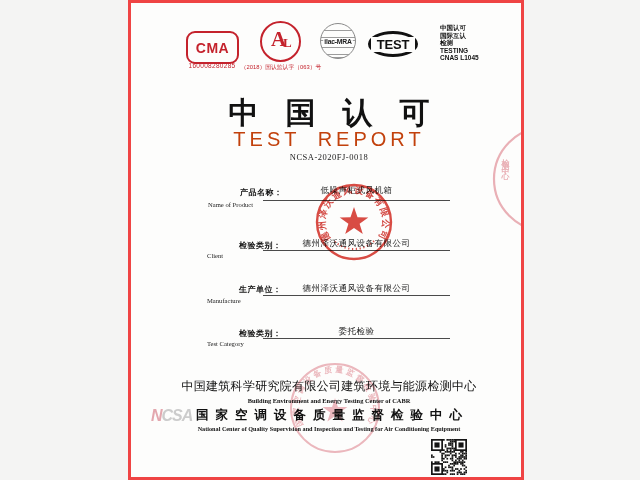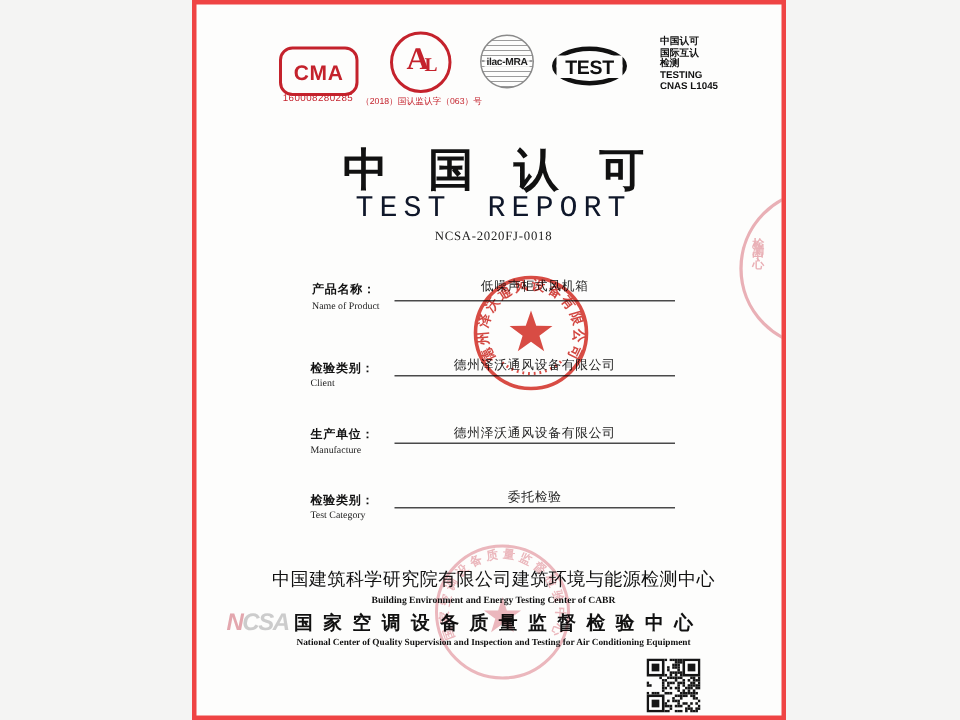--- a/index.html
+++ b/index.html
@@ -26,27 +26,27 @@
   .cnas-box{left:237px;top:27px;width:50px;height:28px;}
   .cnas-ellipse{position:absolute;left:0;top:1px;width:50px;height:26px;border:3px solid #111;border-radius:50%;box-sizing:border-box;}
   .cnas-text{position:absolute;left:3px;top:7px;width:44px;text-align:center;font-size:13px;font-weight:900;
              color:#111;background:#fdfdfc;letter-spacing:-.2px;}
   .accred{left:309px;top:21px;width:70px;font-size:6.5px;line-height:7.6px;color:#111;font-weight:600;}
   .accred .b{font-weight:800;}
 
   
   .title-zh{left:0;top:90px;width:396px;text-align:center;font-size:30px;font-weight:600;
             letter-spacing:27px;padding-left:27px;box-sizing:border-box;color:#111;}
-  .title-en{left:0;top:125px;width:396px;text-align:center;font-family:Liberation Mono, monospace;
-            font-size:20px;letter-spacing:4px;word-spacing:8px;color:#0f172a;}
+  .title-en{left:0;top:125px;width:396px;text-align:center;font-family:Liberation Sans, sans-serif;
+            font-size:20px;letter-spacing:4px;word-spacing:8px;color:#c2410c;}
   .report-no{left:0;top:149px;width:396px;text-align:center;font-family:"Liberation Serif","DejaVu Serif",serif;
              font-size:8.5px;letter-spacing:.5px;color:#222;}
 
   
-  .f-label{font-size:8px;font-weight:600;color:#111;letter-spacing:.5px;}
+  .f-label{font-size:8px;font-weight:600;color:#111;letter-spacing:.5px;margin-left:32px;}
   .f-en{font-family:"Liberation Serif","DejaVu Serif",serif;font-size:6.6px;color:#222;}
   .f-line{width:187px;border-bottom:1px solid #4a4a4a;height:0;}
   .f-value{width:187px;text-align:center;font-size:8.5px;color:#222;letter-spacing:.5px;}
 
   
   .org-zh{left:0;top:375px;width:396px;text-align:center;font-size:12px;font-weight:400;color:#111;letter-spacing:.3px;}
   .org-en{left:0;top:394px;width:396px;text-align:center;font-family:"Liberation Serif","DejaVu Serif",serif;
           font-size:6.4px;font-weight:700;color:#111;}
   .center-zh{left:0;top:404px;width:396px;text-align:center;font-size:12.5px;font-weight:700;
              letter-spacing:7px;padding-left:7px;box-sizing:border-box;color:#111;}

